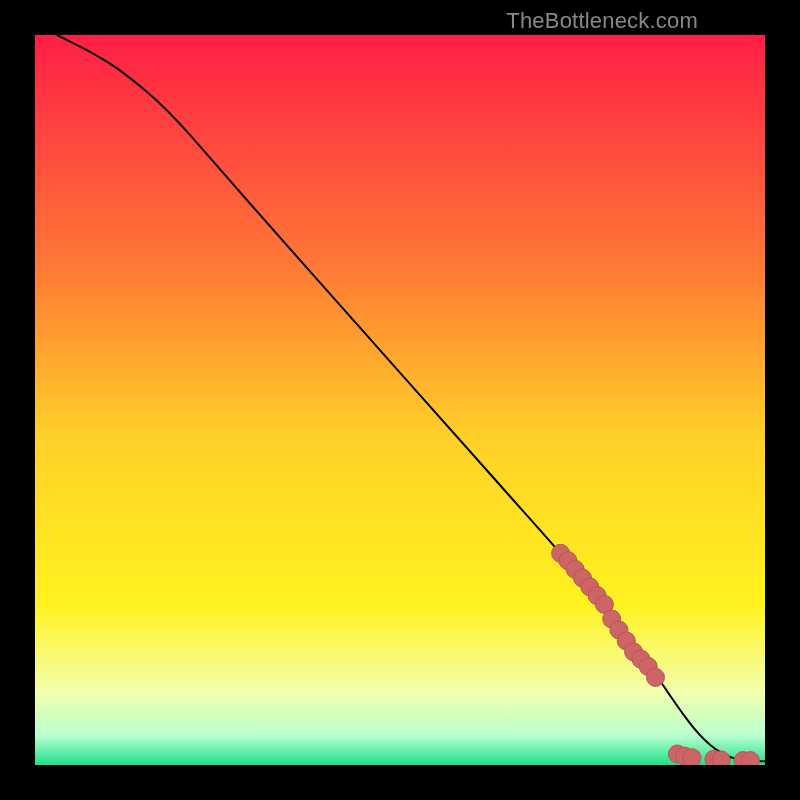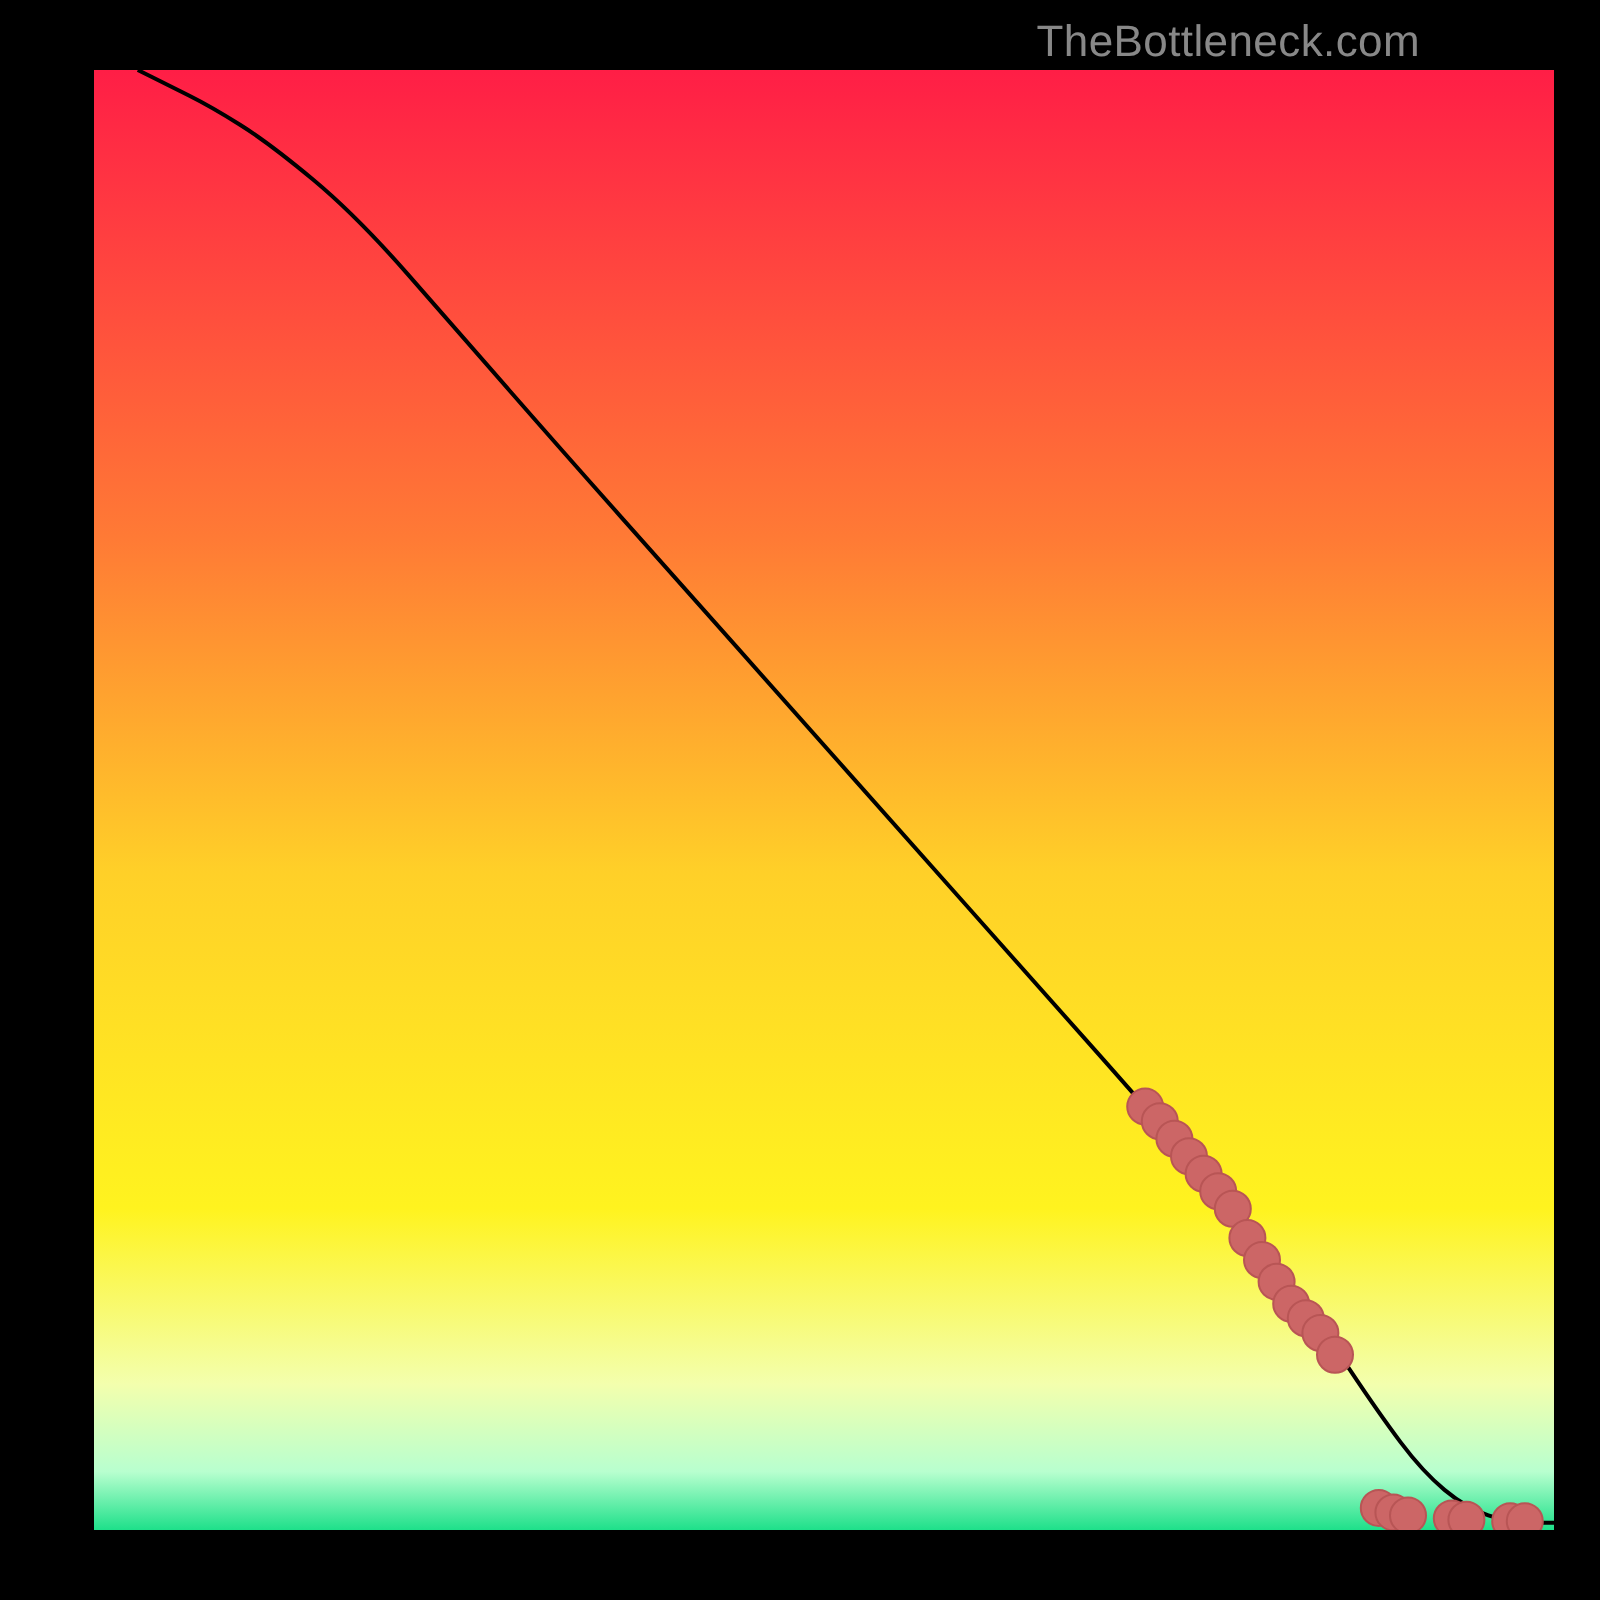--- a/index.html
+++ b/index.html
@@ -6,21 +6,21 @@
     margin: 0;
     padding: 0;
     width: 800px;
     height: 800px;
     overflow: hidden;
     background: #000;
     font-family: Arial, Helvetica, sans-serif;
   }
   .frame {
     position: absolute;
-    left: 12px;
+    left: 0;
     top: 0;
     width: 736px;
     height: 800px;
     background: #000;
   }
   .plot-area {
     position: absolute;
     left: 35px;
     top: 35px;
     width: 730px;

